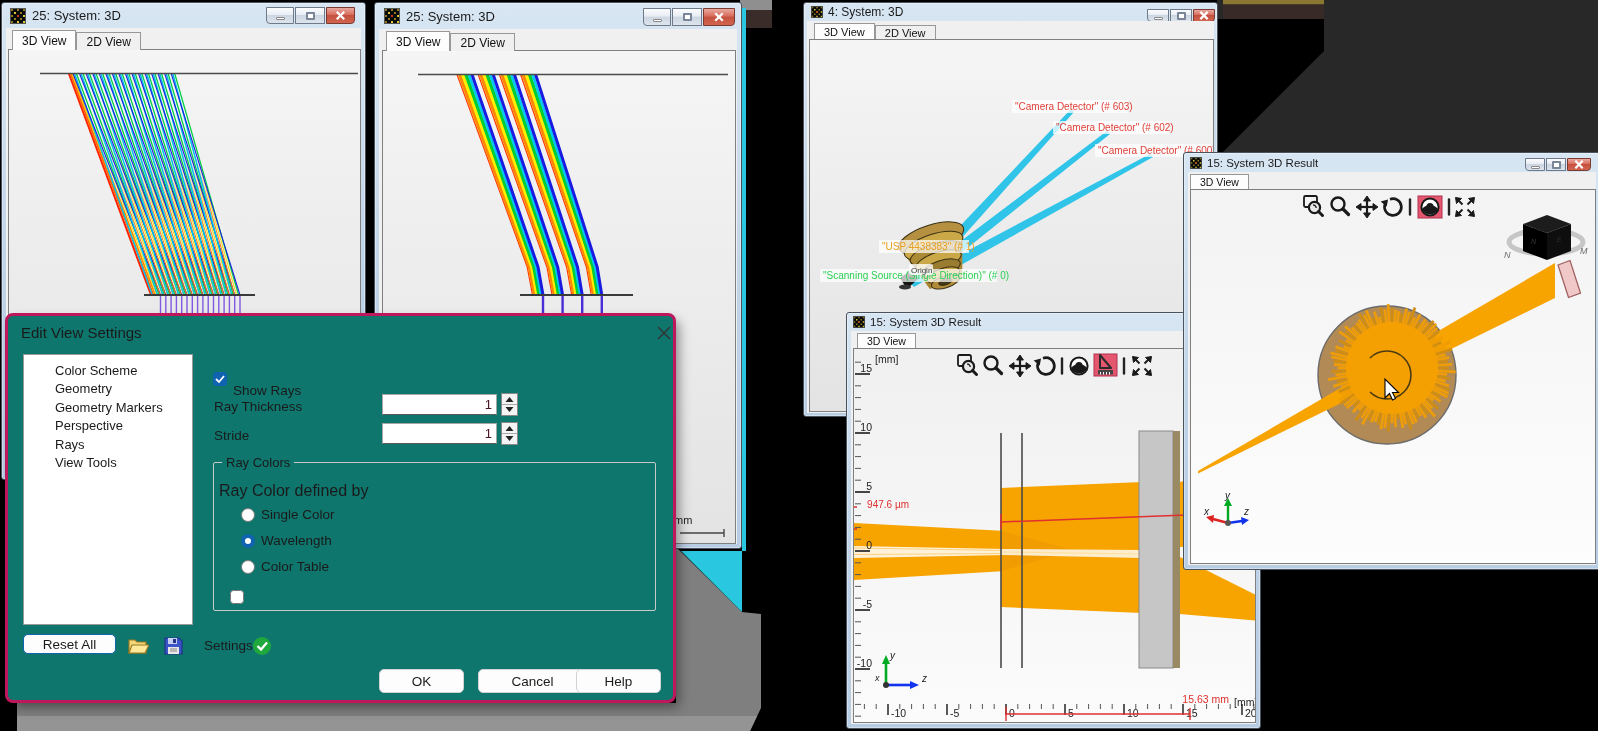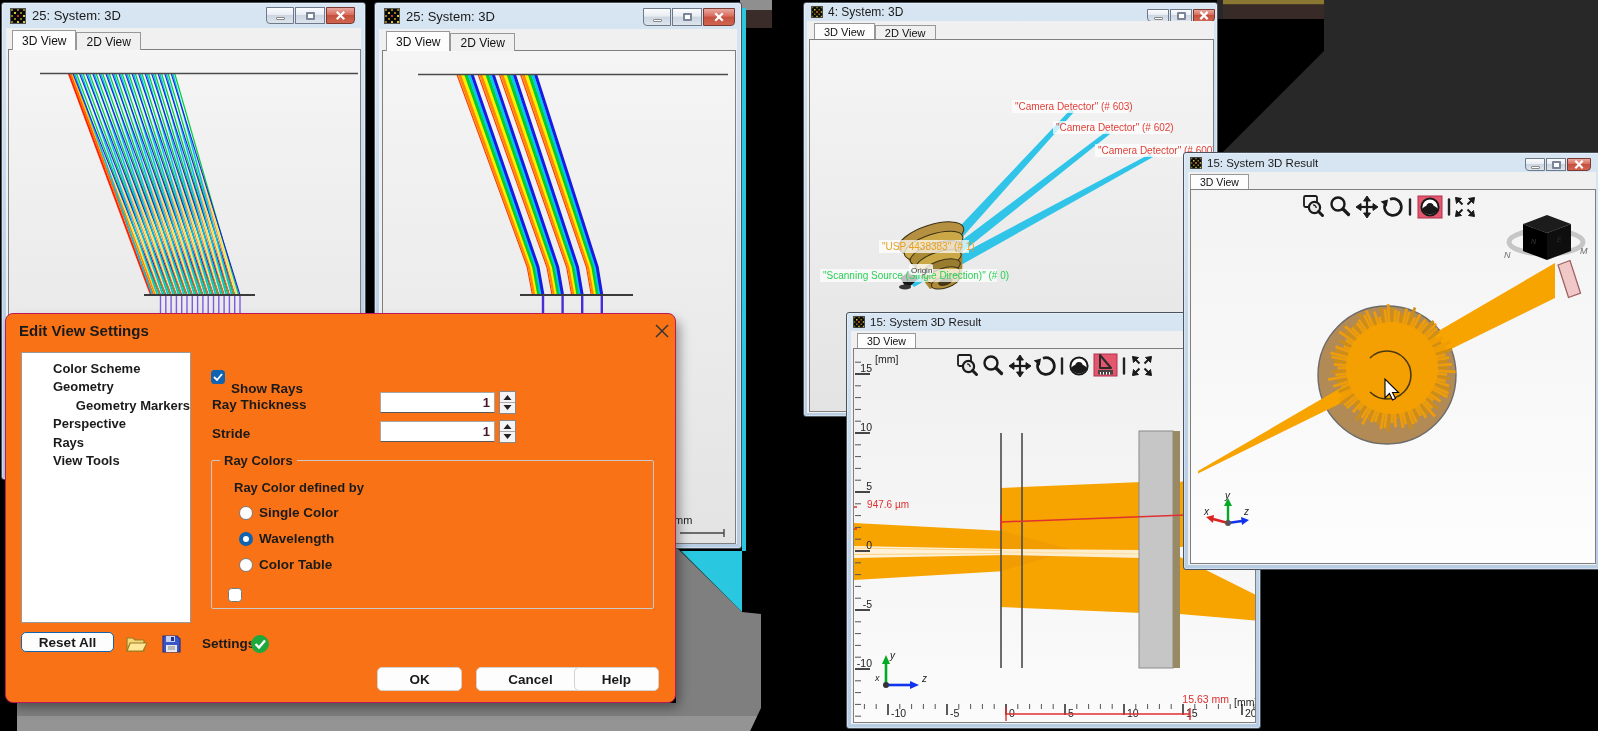--- a/index.html
+++ b/index.html
@@ -758,31 +758,31 @@
           <line x1="-2.5" y1="2.5" x2="-8" y2="8" stroke-width="2"></line>
           <polygon points="-9.5,9.5 -3.5,8.5 -8.5,3.5"></polygon>
           <line x1="2.5" y1="2.5" x2="8" y2="8" stroke-width="2"></line>
           <polygon points="9.5,9.5 3.5,8.5 8.5,3.5"></polygon>
         </g>
       </svg>
 </div>
   </div>
 
 <div style="position:absolute;left:5px;top:313px;width:671px;height:390px;z-index:10;
-background:#f97316;border:1px solid #be185d;border-radius:8px;box-shadow:5px 6px 12px -2px rgba(0,0,0,.42);color:#1a1a1a;font-weight:bold;">
+background:#0f766e;border:3px solid #be185d;border-radius:8px;box-shadow:5px 6px 12px -2px rgba(0,0,0,.42);color:#1a1a1a;">
 <div style="position:absolute;left:13px;top:8px;font-size:15px;">Edit View Settings</div>
 <svg style="position:absolute;left:648px;top:9px;" width="16" height="16" viewBox="0 0 16 16">
       <line x1="2" y1="2" x2="14" y2="14" stroke="#333" stroke-width="1.4"></line>
       <line x1="14" y1="2" x2="2" y2="14" stroke="#333" stroke-width="1.4"></line>
     </svg>
 <div style="position:absolute;left:15px;top:38px;width:170px;height:271px;background:#fff;border:1px solid #999;
 font-size:13px;padding:7px 0 0 31px;">
       <div style="height:18.4px;line-height:18.4px;">Color Scheme</div>
       <div style="height:18.4px;line-height:18.4px;">Geometry</div>
-      <div style="height:18.4px;line-height:18.4px;text-align:right;">Geometry Markers</div>
+      <div style="height:18.4px;line-height:18.4px;">Geometry Markers</div>
       <div style="height:18.4px;line-height:18.4px;">Perspective</div>
       <div style="height:18.4px;line-height:18.4px;">Rays</div>
       <div style="height:18.4px;line-height:18.4px;">View Tools</div>
     </div>
 <div style="position:absolute;left:205px;top:56px;width:14px;height:14px;background:#0f63b0;border-radius:3.5px;">
 <svg width="14" height="14" viewBox="0 0 14 14">
         <path d="M 3,7 L 6,10 L 11,4" stroke="#fff" stroke-width="1.8" fill="none"></path>
       </svg></div>
 <div style="position:absolute;left:225px;top:67px;font-size:13.5px;">Show Rays</div>
 <div style="position:absolute;left:206px;top:83px;font-size:13.5px;">Ray Thickness</div>
@@ -799,21 +799,21 @@
 font-size:13px;color:#4a1525;text-align:right;line-height:20px;padding-right:4px;">1</div>
 <div class="spin" style="position:absolute;left:493px;top:106px;width:17px;height:23px;border:1px solid #888;background:#f4f4f4;">
 <svg width="15" height="21" viewBox="0 0 15 21">
         <line x1="0" y1="10.5" x2="15" y2="10.5" stroke="#aaa" stroke-width="1"></line>
 <polygon points="7.5,3 3.5,8 11.5,8" fill="#222"></polygon>
         <polygon points="7.5,18 3.5,13 11.5,13" fill="#222"></polygon>
       </svg></div>
 <fieldset style="position:absolute;left:205px;top:139px;width:443px;height:156px;border:1px solid #c9c9c9;border-radius:2px;">
 <legend style="font-size:13px;margin-left:8px;padding:0 4px;">Ray Colors</legend>
     </fieldset>
-<div style="position:absolute;left:228px;top:166px;font-size:13px;">Ray Color defined by</div>
+<div style="position:absolute;left:211px;top:166px;font-size:16px;">Ray Color defined by</div>
 <div style="position:absolute;left:233px;top:192px;width:14px;height:14px;border:1.5px solid #7a7a7a;border-radius:50%;background:#fff;"></div>
 <div style="position:absolute;left:253px;top:191px;font-size:13.5px;">Single Color</div>
 <div style="position:absolute;left:233px;top:218px;width:14px;height:14px;border:4.2px solid #0f63b0;border-radius:50%;background:#fff;"></div>
 <div style="position:absolute;left:253px;top:217px;font-size:13.5px;">Wavelength</div>
 <div style="position:absolute;left:233px;top:244px;width:14px;height:14px;border:1.5px solid #7a7a7a;border-radius:50%;background:#fff;"></div>
 <div style="position:absolute;left:253px;top:243px;font-size:13.5px;">Color Table</div>
 <div style="position:absolute;left:222px;top:274px;width:14px;height:14px;border:1.5px solid #7a7a7a;border-radius:3.5px;background:#fff;"></div>
 <div class="dlg-btn" style="left:15px;top:318px;width:93px;height:20px;border:1.5px solid #0f63b0;border-radius:5px;">Reset All</div>
 <svg style="position:absolute;left:119px;top:319px;" width="22" height="22" viewBox="0 0 22 22">
 <path d="M2,5 L8,5 L10,7 L19,7 L19,18 L2,18 Z" fill="#f5d77a" stroke="#9a7a20" stroke-width="1.2"></path>

